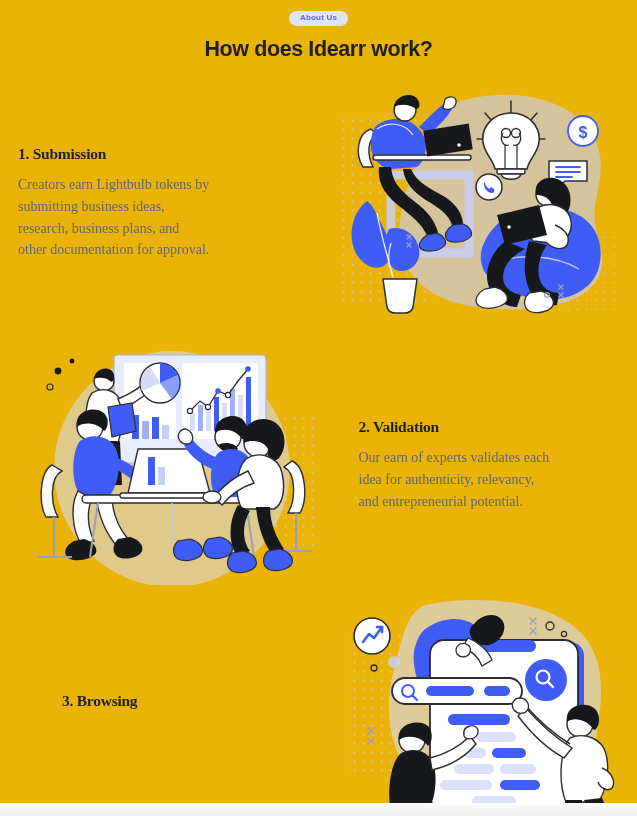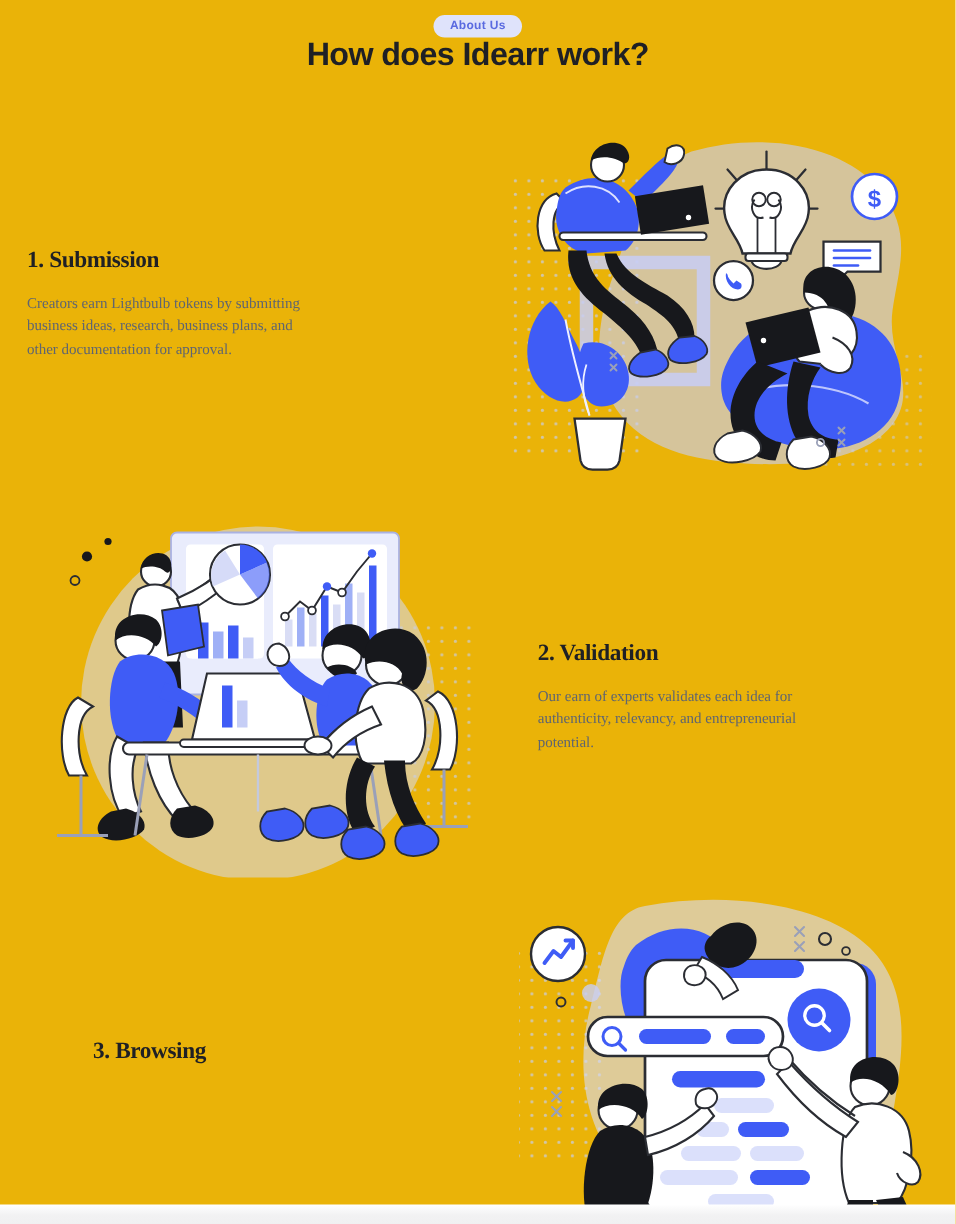--- a/index.html
+++ b/index.html
@@ -32,20 +32,21 @@
     color: #5a6ae0;
     font-size: 8px;
     font-weight: bold;
     letter-spacing: 0.2px;
     padding: 3px 11px 4px;
     border-radius: 10px;
     line-height: 1;
   }
 
   .page-title {
+    margin-top: 12px;
     font-size: 21.5px;
     font-weight: bold;
     color: #1f2025;
     letter-spacing: -0.4px;
     line-height: 1.1;
   }
 
   
   .step {
     position: absolute;
@@ -70,21 +71,21 @@
   .step-title {
     font-size: 15.5px;
     font-weight: bold;
     color: #1f2025;
     letter-spacing: -0.25px;
     line-height: 1.2;
     margin-bottom: 11px;
   }
 
   .step-desc {
-    font-size: 10px;
+    font-size: 14px;
     line-height: 1.55;
     color: #5f6571;
     max-width: 192px;
   }
 
   .step-art {
     width: 50%;
     display: flex;
     justify-content: center;
     align-items: center;

